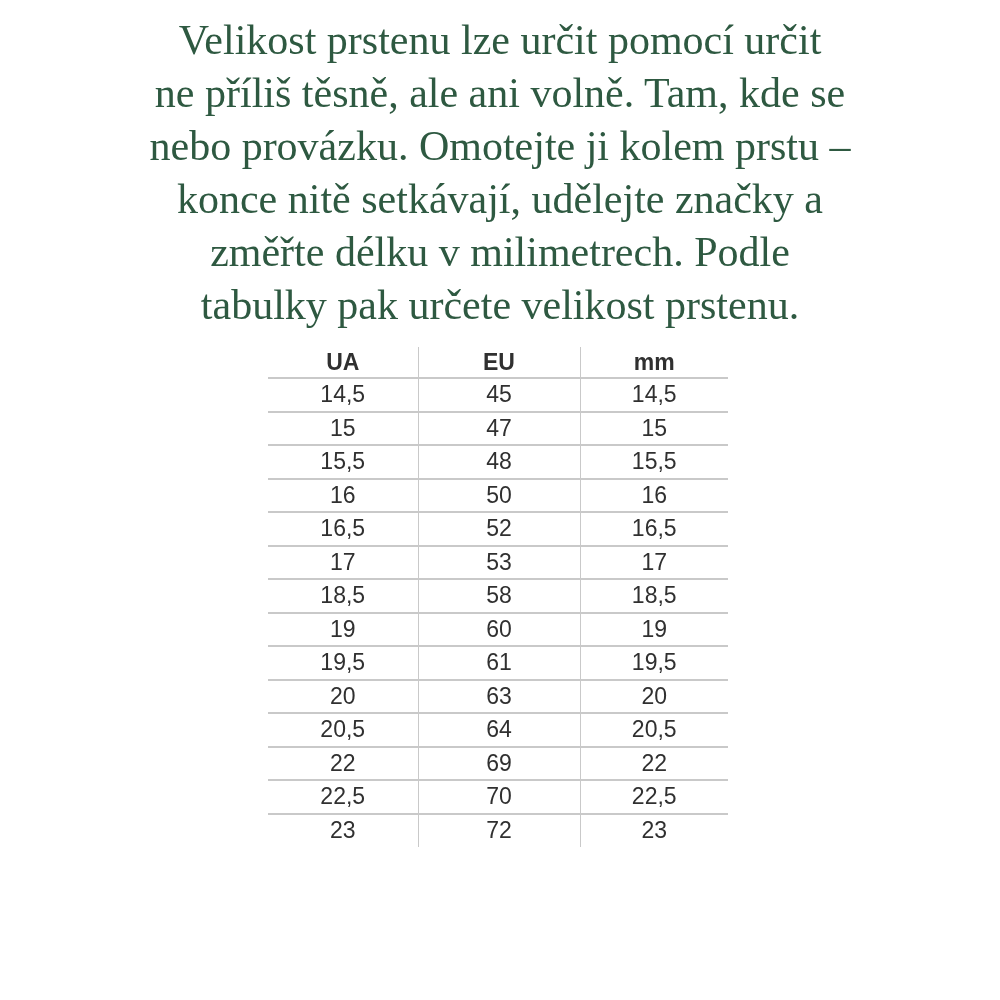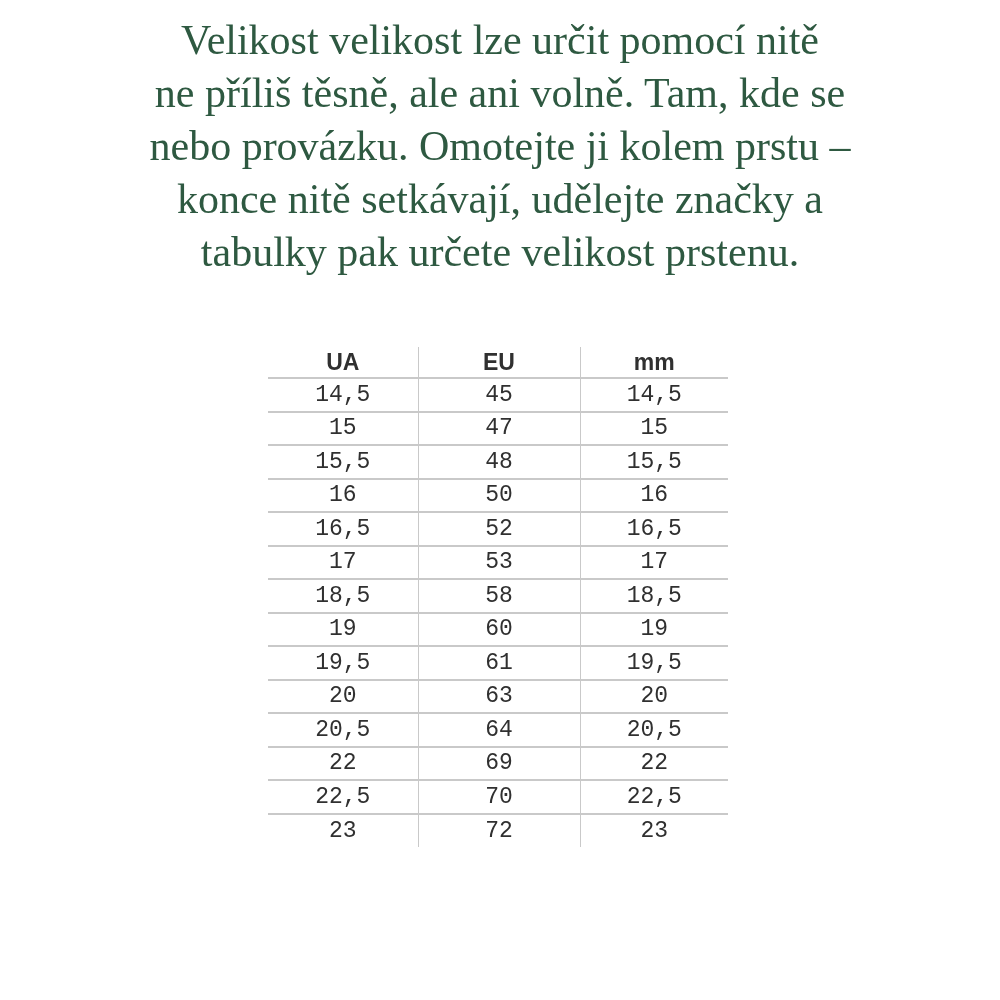--- a/index.html
+++ b/index.html
@@ -45,37 +45,37 @@
     height: 31px;
     text-align: center;
     vertical-align: middle;
     padding: 0;
   }
   .size-table td {
     height: 33.5px;
     text-align: center;
     vertical-align: middle;
     padding: 0;
-    font-family: Liberation Mono, monospace;
   }
   .size-table tr { border-bottom: 2px solid var(--grid-line, #c9c9c9); }
   .size-table tr.last { border-bottom: none; }
   .size-table th:not(:last-child),
   .size-table td:not(:last-child) { border-right: 1px solid var(--grid-line, #c9c9c9); }
 </style>
 </head>
 <body>
 
 <div class="page">
 
   <div class="intro">
-    <div class="line">Velikost velikost lze určit pomocí nitě</div>
+    <div class="line">Velikost prstenu lze určit pomocí určit</div>
     <div class="line">ne příliš těsně, ale ani volně. Tam, kde se</div>
     <div class="line">nebo provázku. Omotejte ji kolem prstu –</div>
     <div class="line">konce nitě setkávají, udělejte značky a</div>
+    <div class="line">změřte délku v milimetrech. Podle</div>
     <div class="line">tabulky pak určete velikost prstenu.</div>
   </div>
 
   <table class="size-table">
     <colgroup>
         <col class="c1">
         <col class="c2">
         <col class="c3">
       </colgroup>
     <thead>

